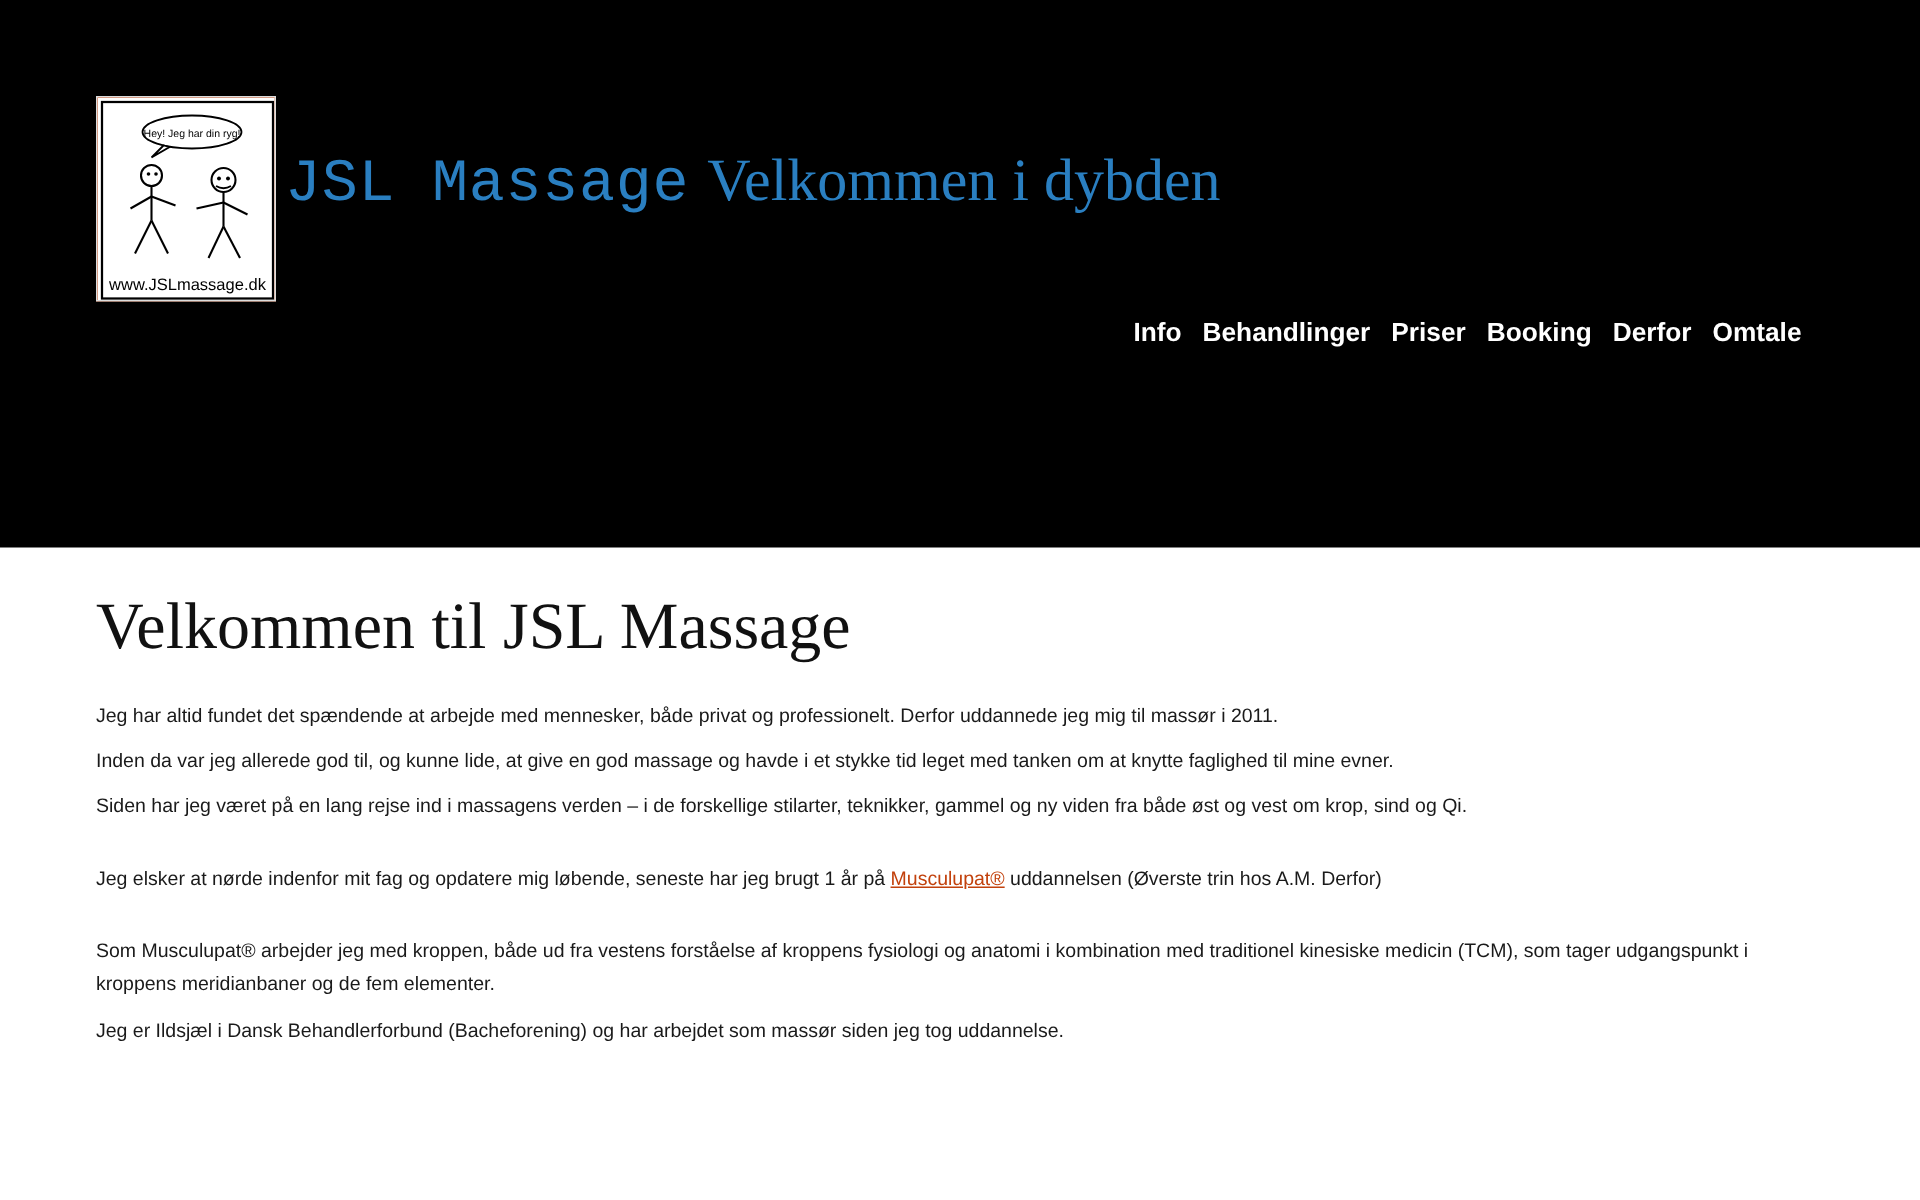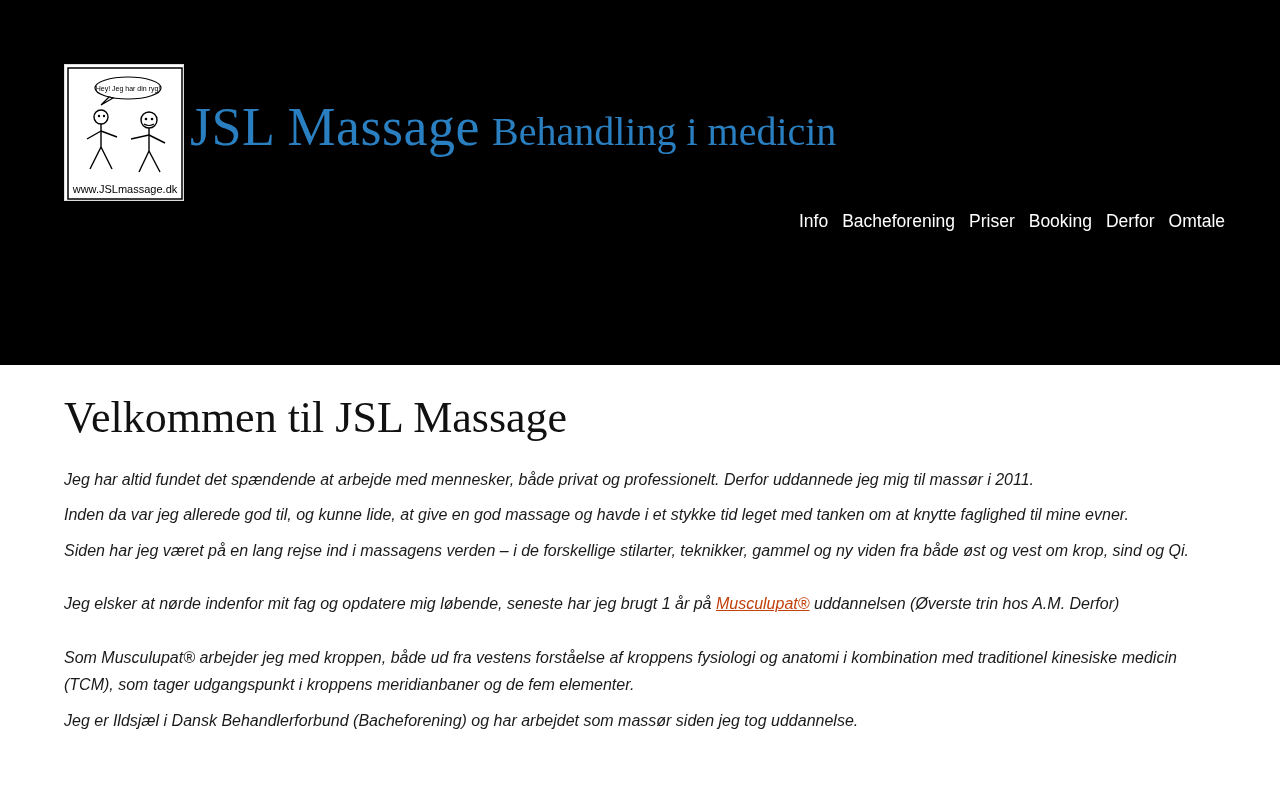--- a/index.html
+++ b/index.html
@@ -40,39 +40,40 @@
 
   .logo-svg { display: block; width: 120px; height: 137px; }
 
   .brand-line {
     position: absolute;
     left: 190px;
     top: 96px;
     white-space: nowrap;
   }
   .brand-title {
-    font-family: Liberation Serif, serif;
-    font-size: 54px;
+    font-family: Liberation Mono, monospace;
+    font-size: 40px;
     color: #2a7fc1;
     letter-spacing: 0.5px;
   }
   .brand-tagline {
     font-family: "Liberation Serif", serif;
     font-size: 40px;
     color: #2a7fc1;
     margin-left: 12px;
   }
 
   .main-nav {
     position: absolute;
-    right: 52px;
+    right: 76px;
     top: 208px;
     display: flex;
     gap: 8px;
     align-items: baseline;
+    font-weight: bold;
   }
   .nav-link {
     color: #ffffff;
     font-size: 17.5px;
     font-family: "Liberation Sans", sans-serif;
     text-decoration: none;
     padding: 0 3px;
     cursor: pointer;
     line-height: 26px;
   }
@@ -86,26 +87,25 @@
   .page-title {
     font-family: "Liberation Serif", serif;
     font-weight: normal;
     font-size: 44px;
     color: #111111;
     margin: 28px 0 22px 0;
     line-height: 1.15;
   }
 
   .content p {
-    font-size: 16px;
+    font-size: 13px;
     line-height: 1.72;
     color: #1a1a1a;
     margin: 0 0 8px 0;
     max-width: 1155px;
-    font-style: italic;
   }
 
   .content p.spaced-top { margin-top: 26px; }
 
   .content a.inline-link {
     color: #c2410c;
     text-decoration: underline;
     cursor: pointer;
   }
 </style>
@@ -140,26 +140,26 @@
         <line x1="84" y1="63" x2="84" y2="86" stroke="#000000" stroke-width="1.4"></line>
         <line x1="84" y1="70" x2="66" y2="74" stroke="#000000" stroke-width="1.4"></line>
         <line x1="84" y1="70" x2="100" y2="78" stroke="#000000" stroke-width="1.4"></line>
         <line x1="84" y1="86" x2="74" y2="107" stroke="#000000" stroke-width="1.4"></line>
         <line x1="84" y1="86" x2="95" y2="107" stroke="#000000" stroke-width="1.4"></line>
         <text x="60" y="128" font-family="Liberation Sans, sans-serif" font-size="11" text-anchor="middle" fill="#000000">www.JSLmassage.dk</text>
       </svg>
     </div>
 
     <div class="brand-line">
-      <span class="brand-title">JSL Massage</span><span class="brand-tagline">Behandling i medicin</span>
+      <span class="brand-title">JSL Massage</span><span class="brand-tagline">Velkommen i dybden</span>
     </div>
 
     <nav class="main-nav">
       <a class="nav-link">Info</a>
-      <a class="nav-link">Bacheforening</a>
+      <a class="nav-link">Behandlinger</a>
       <a class="nav-link">Priser</a>
       <a class="nav-link">Booking</a>
       <a class="nav-link">Derfor</a>
       <a class="nav-link">Omtale</a>
     </nav>
 
   </div>
 </header>
 
 <main class="content">

